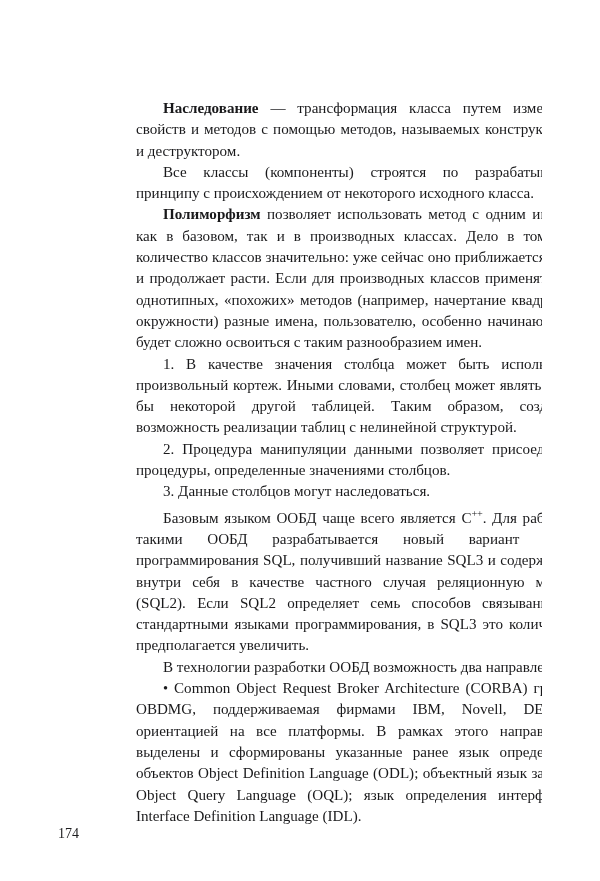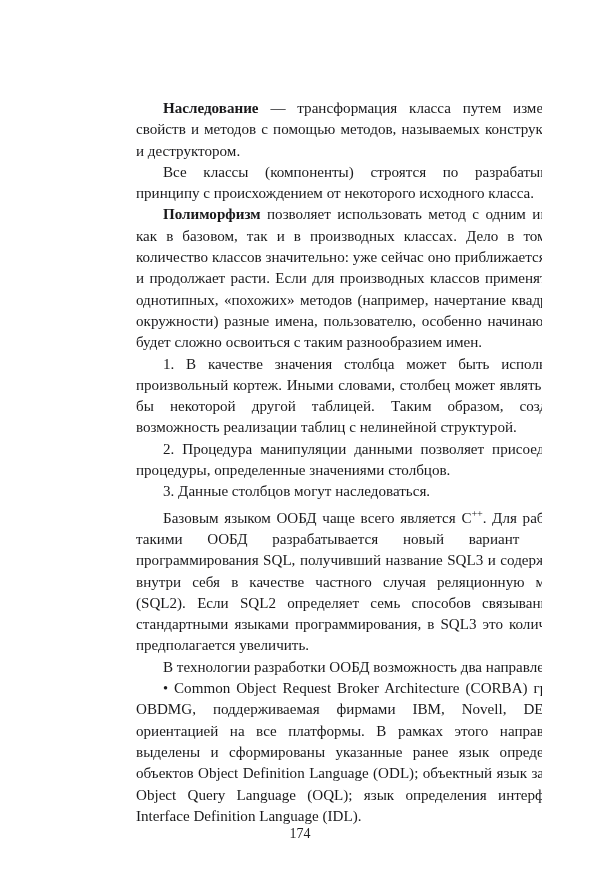--- a/index.html
+++ b/index.html
@@ -51,21 +51,21 @@
     letter-spacing: -0.02em;
   }
   .bullet-glyph {
     font-size: 0.95em;
   }
   .folio {
     position: absolute;
     left: 0;
     right: 0;
     top: 826px;
-    text-align: center;
+    text-align: left;
     font-size: 14px;
     color: #1d1d1f;
     font-family: "Liberation Serif", "DejaVu Serif", serif;
   }
   
   .page {
     -webkit-font-smoothing: antialiased;
   }
 </style>
 </head>

